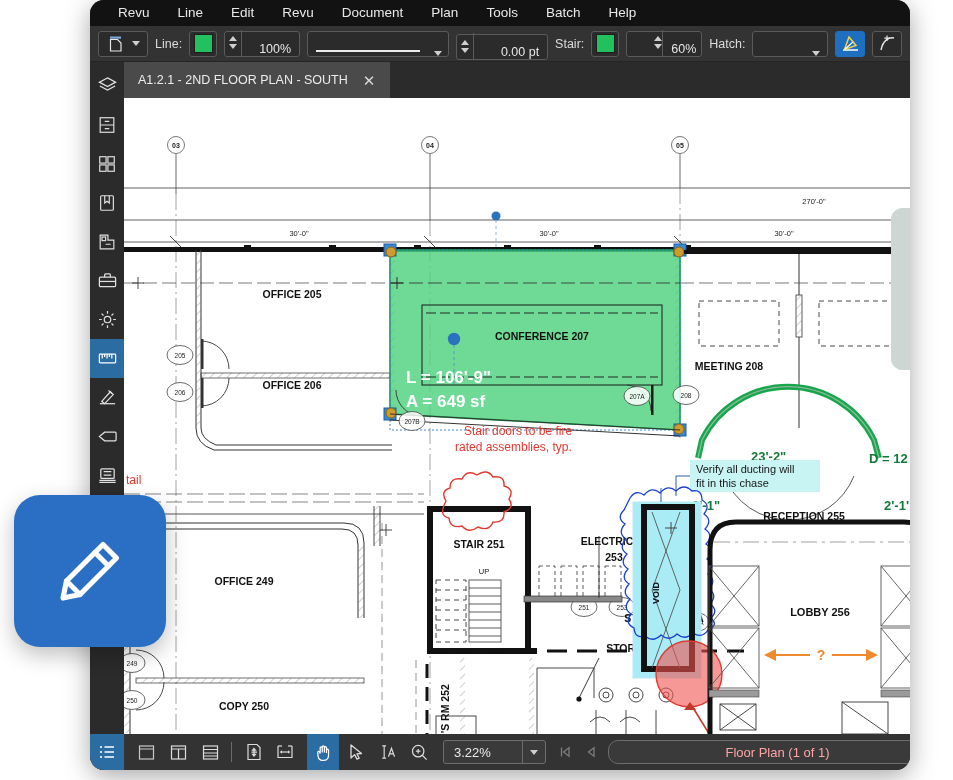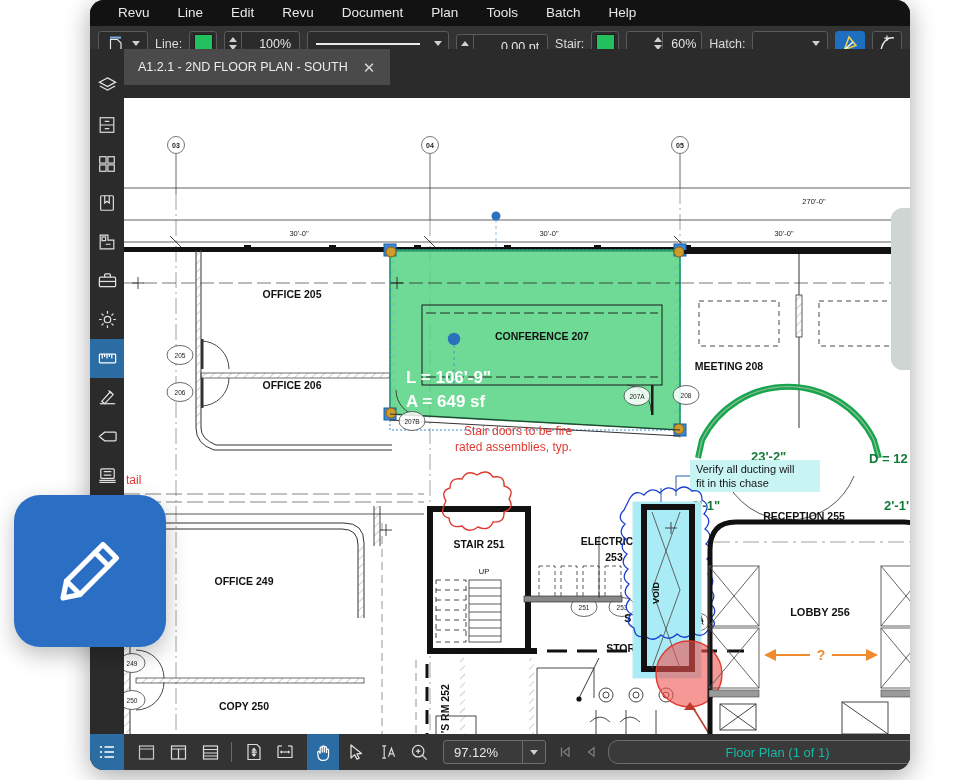--- a/index.html
+++ b/index.html
@@ -37,21 +37,21 @@
   .proptoolbar{
     position:absolute;left:0;top:26px;width:863px;height:36px;
     background:#333333;
     display:flex;align-items:center;gap:7px;
     padding:0 8px;box-sizing:border-box;
     border-bottom:1px solid #252525;
   }
   .tb-label{color:#dcdcdc;font-size:12.5px;white-space:nowrap;}
   .tb-box{
     background:#2b2b2b;border:1px solid #5a5a5a;border-radius:3px;
-    height:26px;display:flex;align-items:center;box-sizing:border-box;
+    height:26px;display:flex;align-items:flex-end;box-sizing:border-box;
   }
   .tb-btn{
     background:#2b2b2b;border:1px solid #5a5a5a;border-radius:3px;
     height:26px;display:flex;align-items:center;justify-content:center;
     cursor:pointer;box-sizing:border-box;
   }
   .chev{
     width:0;height:0;border-left:4px solid transparent;border-right:4px solid transparent;
     border-top:5px solid #cfcfcf;display:inline-block;
   }
@@ -61,21 +61,21 @@
     align-items:center;justify-content:center;gap:3px;
     border-right:1px solid #5a5a5a;cursor:pointer;
   }
   .spin-up{width:0;height:0;border-left:4px solid transparent;border-right:4px solid transparent;border-bottom:5px solid #cfcfcf;}
   .spin-dn{width:0;height:0;border-left:4px solid transparent;border-right:4px solid transparent;border-top:5px solid #cfcfcf;}
   .spin-val{color:#e6e6e6;font-size:12.5px;text-align:right;padding:0 8px;}
   .tb-accent{background:#1e6fbf;border-color:#1e6fbf;}
 
   
   .tabstrip{
-    position:absolute;left:0;top:49px;width:863px;height:36px;
+    position:absolute;left:0;top:62px;width:863px;height:36px;
     background:#2b2b2b;display:flex;align-items:stretch;
   }
   .tabstrip-spacer{width:34px;flex:0 0 34px;background:#2b2b2b;}
   .doc-tab{
     background:#4a4a4a;color:#ececec;font-size:12.5px;
     display:flex;align-items:center;gap:12px;
     padding:0 12px 0 14px;cursor:pointer;white-space:nowrap;
   }
   .doc-tab .close-x{color:#d8d8d8;font-size:15px;line-height:1;padding:2px 3px;}
 
@@ -125,21 +125,21 @@
     display:flex;align-items:center;justify-content:center;cursor:pointer;
   }
   .nav-btn{
     width:26px;height:36px;display:flex;align-items:center;justify-content:center;
     cursor:pointer;flex:0 0 26px;
   }
   .page-field{
     flex:1;height:24px;margin:0 6px 0 4px;
     border:1px solid #6d6d6d;border-radius:10px;background:#3a3a3a;
     display:flex;align-items:center;justify-content:center;
-    color:#14b8a6;font-size:13px;box-sizing:border-box;overflow:hidden;
+    color:#fca5a5;font-size:13px;box-sizing:border-box;overflow:hidden;
     white-space:nowrap;
   }
 
   
   .fab{
     position:absolute;left:14px;top:495px;width:152px;height:152px;
     background:#2a6fc4;border-radius:26px;
     display:flex;align-items:center;justify-content:center;
     box-shadow:0 8px 22px rgba(0,0,0,.25);cursor:pointer;
   }
@@ -933,21 +933,21 @@
           <svg width="19" height="19" viewBox="0 0 20 20" fill="none" stroke="#dcdcdc" stroke-width="1.3">
             <circle cx="8.6" cy="8.6" r="6"></circle>
               <line x1="12.9" y1="12.9" x2="17.5" y2="17.5"></line>
             <line x1="6.2" y1="8.6" x2="11" y2="8.6"></line>
               <line x1="8.6" y1="6.2" x2="8.6" y2="11"></line>
           </svg>
         </span>
       </div>
 
       <div class="zoom-combo">
-        <div class="zoom-val">97.12%</div>
+        <div class="zoom-val">3.22%</div>
         <div class="zoom-chev">
           <span class="chev"></span>
         </div>
       </div>
 
       <div class="nav-btn" style="margin-left:6px;">
         <span style="display:flex;">
           <svg width="14" height="14" viewBox="0 0 14 14" fill="none" stroke="#7d7d7d" stroke-width="1.3">
             <line x1="3.5" y1="2.5" x2="3.5" y2="11.5"></line>
             <path d="M11 2.8 L5.5 7 L11 11.2 Z"></path>

